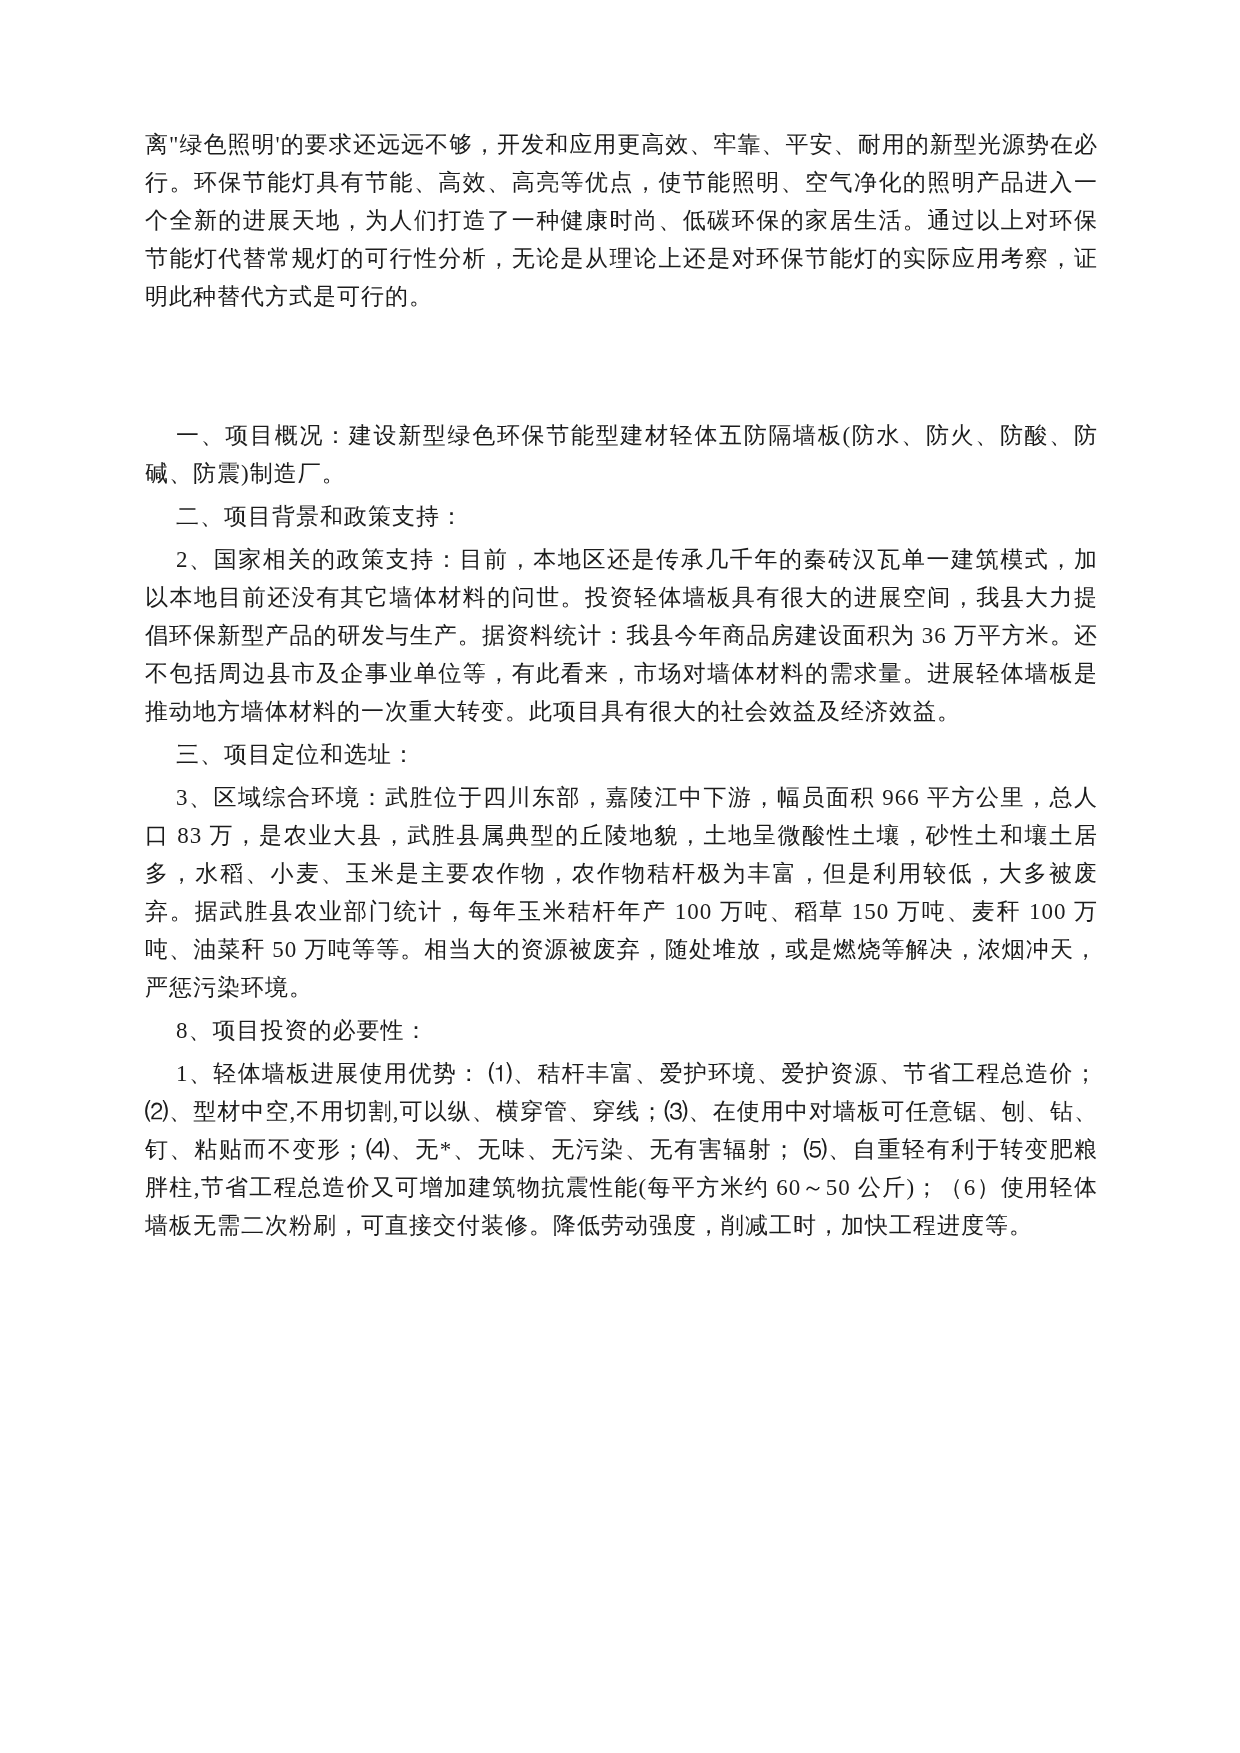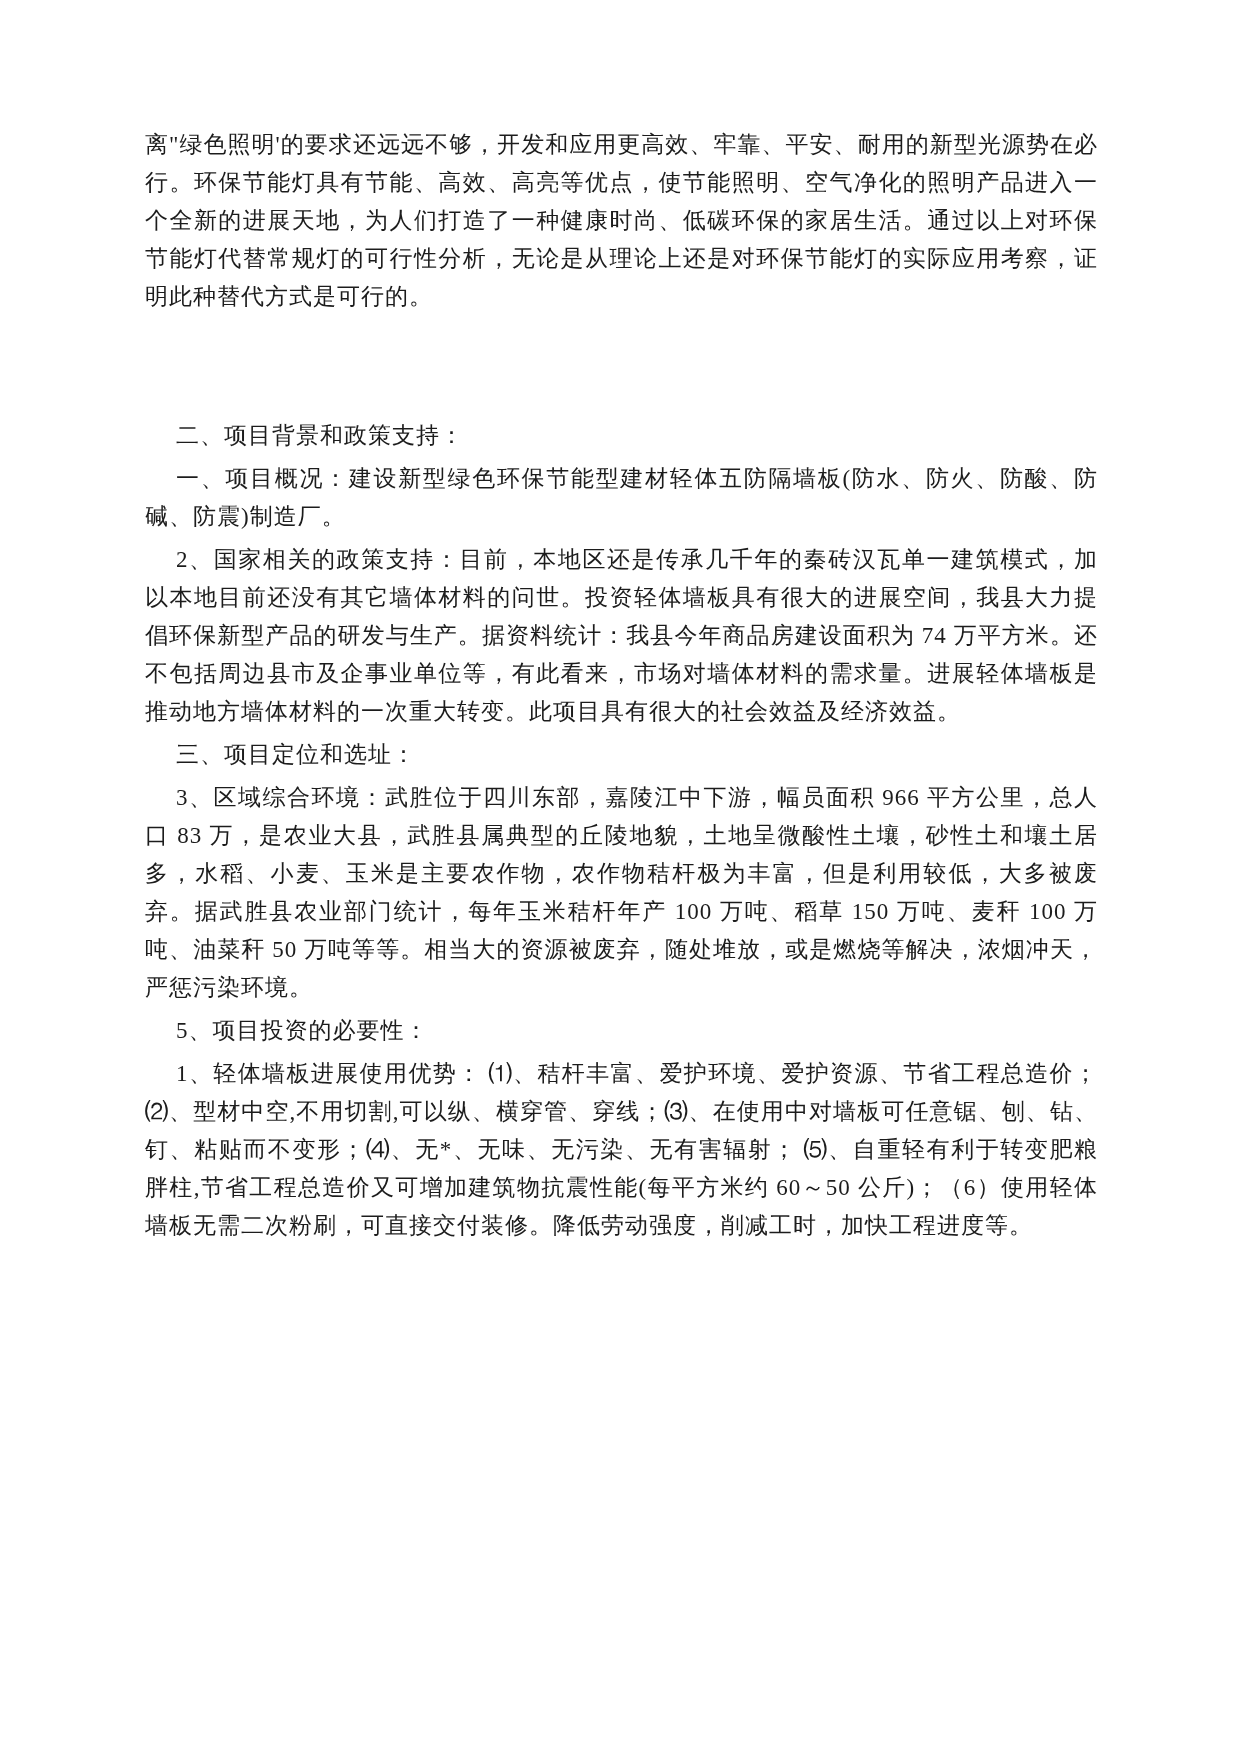--- a/index.html
+++ b/index.html
@@ -33,32 +33,32 @@
 </style>
 </head>
 <body>
 
 <div class="page">
 
   <p class="para no-indent">离"绿色照明'的要求还远远不够，开发和应用更高效、牢靠、平安、耐用的新型光源势在必行。环保节能灯具有节能、高效、高亮等优点，使节能照明、空气净化的照明产品进入一个全新的进展天地，为人们打造了一种健康时尚、低碳环保的家居生活。通过以上对环保节能灯代替常规灯的可行性分析，无论是从理论上还是对环保节能灯的实际应用考察，证明此种替代方式是可行的。</p>
 
   <div class="para-gap"></div>
 
+  <p class="para">一、项目概况：建设新型绿色环保节能型建材轻体五防隔墙板(防水、防火、防酸、防碱、防震)制造厂。</p>
+
   <p class="para">二、项目背景和政策支持：</p>
 
-  <p class="para">一、项目概况：建设新型绿色环保节能型建材轻体五防隔墙板(防水、防火、防酸、防碱、防震)制造厂。</p>
 
-
-  <p class="para">2、国家相关的政策支持：目前，本地区还是传承几千年的秦砖汉瓦单一建筑模式，加以本地目前还没有其它墙体材料的问世。投资轻体墙板具有很大的进展空间，我县大力提倡环保新型产品的研发与生产。据资料统计：我县今年商品房建设面积为 74 万平方米。还不包括周边县市及企事业单位等，有此看来，市场对墙体材料的需求量。进展轻体墙板是推动地方墙体材料的一次重大转变。此项目具有很大的社会效益及经济效益。</p>
+  <p class="para">2、国家相关的政策支持：目前，本地区还是传承几千年的秦砖汉瓦单一建筑模式，加以本地目前还没有其它墙体材料的问世。投资轻体墙板具有很大的进展空间，我县大力提倡环保新型产品的研发与生产。据资料统计：我县今年商品房建设面积为 36 万平方米。还不包括周边县市及企事业单位等，有此看来，市场对墙体材料的需求量。进展轻体墙板是推动地方墙体材料的一次重大转变。此项目具有很大的社会效益及经济效益。</p>
 
 
   <p class="para">三、项目定位和选址：</p>
 
 
 
   <p class="para">3、区域综合环境：武胜位于四川东部，嘉陵江中下游，幅员面积 966 平方公里，总人口 83 万，是农业大县，武胜县属典型的丘陵地貌，土地呈微酸性土壤，砂性土和壤土居多，水稻、小麦、玉米是主要农作物，农作物秸杆极为丰富，但是利用较低，大多被废弃。据武胜县农业部门统计，每年玉米秸杆年产 100 万吨、稻草 150 万吨、麦秆 100 万吨、油菜秆 50 万吨等等。相当大的资源被废弃，随处堆放，或是燃烧等解决，浓烟冲天，严惩污染环境。</p>
 
-  <p class="para">5、项目投资的必要性：</p>
+  <p class="para">8、项目投资的必要性：</p>
 
   <p class="para">1、轻体墙板进展使用优势： ⑴、秸杆丰富、爱护环境、爱护资源、节省工程总造价；⑵、型材中空,不用切割,可以纵、横穿管、穿线；⑶、在使用中对墙板可任意锯、刨、钻、钉、粘贴而不变形；⑷、无*、无味、无污染、无有害辐射； ⑸、自重轻有利于转变肥粮胖柱,节省工程总造价又可增加建筑物抗震性能(每平方米约 60～50 公斤)；（6）使用轻体墙板无需二次粉刷，可直接交付装修。降低劳动强度，削减工时，加快工程进度等。</p>
 
 
 </div>
 
 </body></html>

